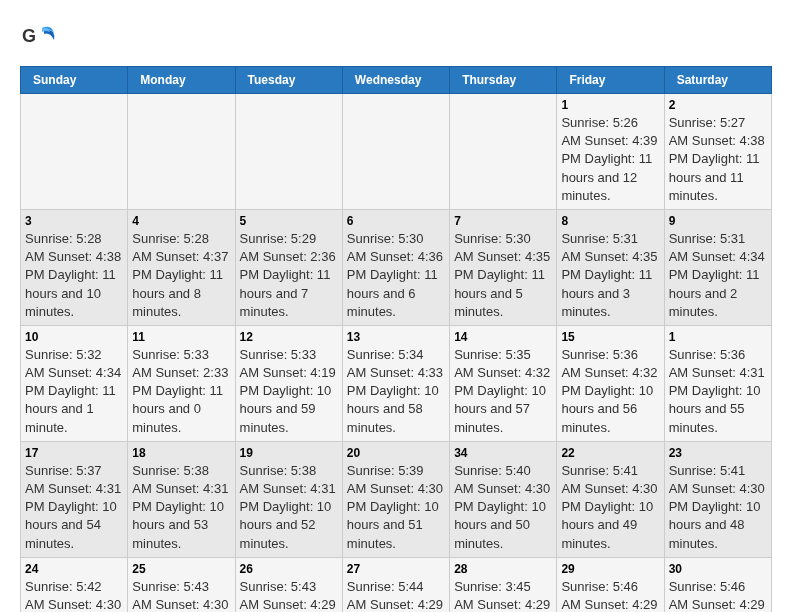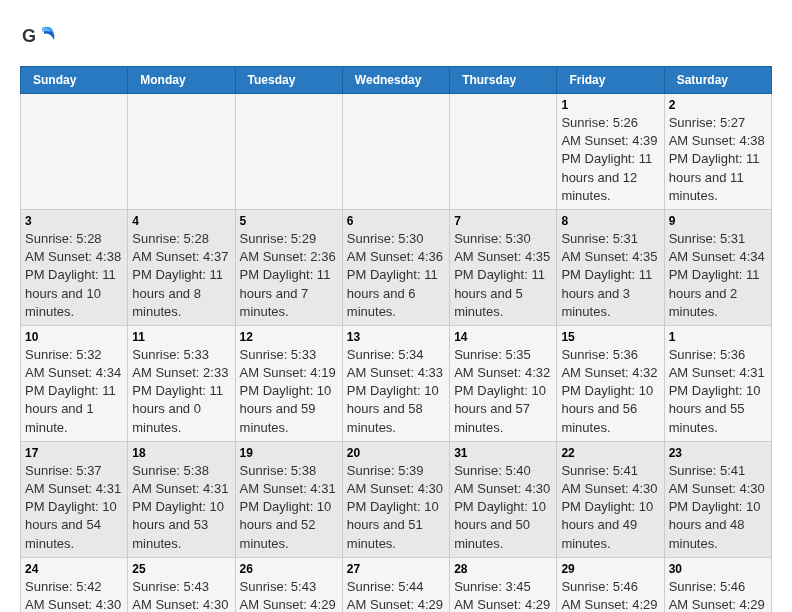--- a/index.html
+++ b/index.html
@@ -251,21 +251,21 @@
 Sunset: 4:31 PM
 Daylight: 10 hours and 52 minutes.</div>
         </td>
         <td>
           <span class="day-num">20</span>
           <div class="day-detail">Sunrise: 5:39 AM
 Sunset: 4:30 PM
 Daylight: 10 hours and 51 minutes.</div>
         </td>
         <td>
-          <span class="day-num">31</span>
+          <span class="day-num">34</span>
           <div class="day-detail">Sunrise: 5:40 AM
 Sunset: 4:30 PM
 Daylight: 10 hours and 50 minutes.</div>
         </td>
         <td>
           <span class="day-num">22</span>
           <div class="day-detail">Sunrise: 5:41 AM
 Sunset: 4:30 PM
 Daylight: 10 hours and 49 minutes.</div>
         </td>

